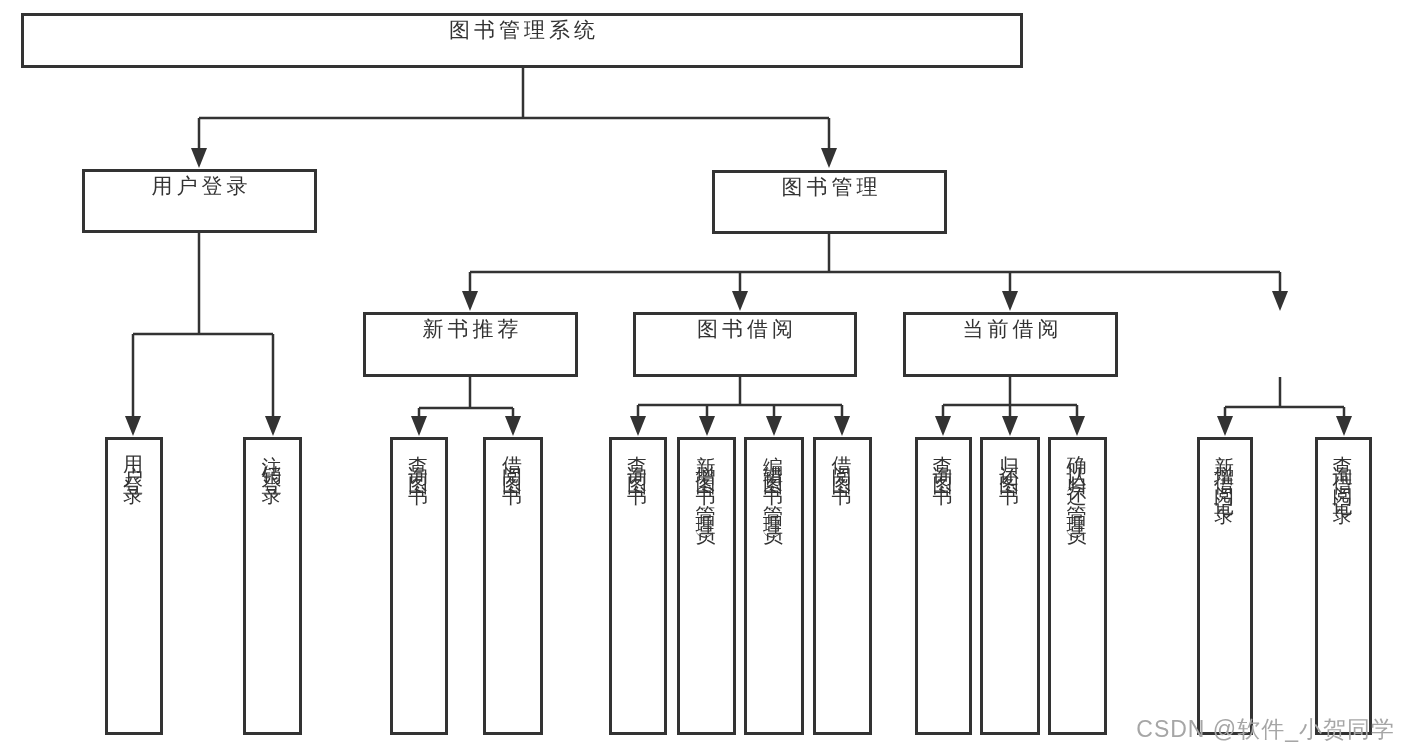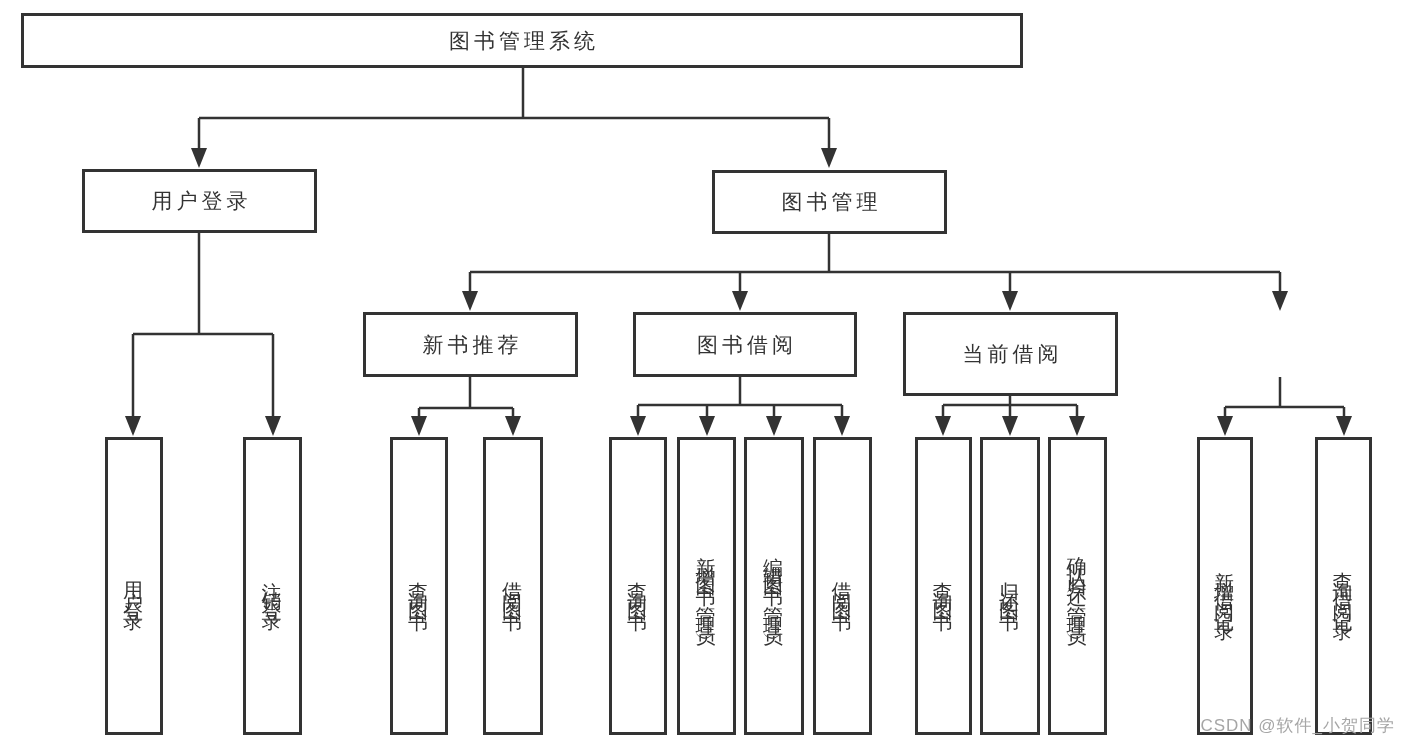--- a/index.html
+++ b/index.html
@@ -22,21 +22,20 @@
     height: 747px;
     z-index: 1;
   }
   .node {
     position: absolute;
     box-sizing: border-box;
     border: 3px solid #333333;
     background: #ffffff;
     color: #333333;
     display: flex;
-    align-items: center;
     justify-content: center;
     z-index: 2;
   }
   .hbox span {
     font-size: 21px;
     letter-spacing: 4px;
     text-indent: 4px;
     white-space: nowrap;
   }
   .vbox span {
@@ -45,21 +44,21 @@
     font-size: 20px;
     letter-spacing: 10px;
     white-space: nowrap;
   }
   #watermark {
     position: absolute;
     right: 10px;
     top: 714px;
     z-index: 10;
     color: #a6a6a6;
-    font-size: 17px;
+    font-size: 23px;
     letter-spacing: 1px;
     white-space: nowrap;
   }
 </style>
 </head>
 <body>
 
 <div id="canvas">
 
   <svg id="connectors" viewBox="0 0 1405 747" xmlns="http://www.w3.org/2000/svg">
@@ -145,21 +144,21 @@
   <div class="node hbox" style="left:712px;top:170px;width:235px;height:64px">
     <span>图书管理</span>
   </div>
 
   <div class="node hbox" style="left:363px;top:312px;width:215px;height:65px">
     <span>新书推荐</span>
   </div>
   <div class="node hbox" style="left:633px;top:312px;width:224px;height:65px">
     <span>图书借阅</span>
   </div>
-  <div class="node hbox" style="left:903px;top:312px;width:215px;height:84px">
+  <div class="node hbox" style="left:903px;top:312px;width:215px;height:65px">
     <span>当前借阅</span>
   </div>
 
   <div class="node vbox" style="left:105px;top:437px;width:58px;height:298px">
     <span>用户登录</span>
   </div>
   <div class="node vbox" style="left:243px;top:437px;width:59px;height:298px">
     <span>注销登录</span>
   </div>
 

